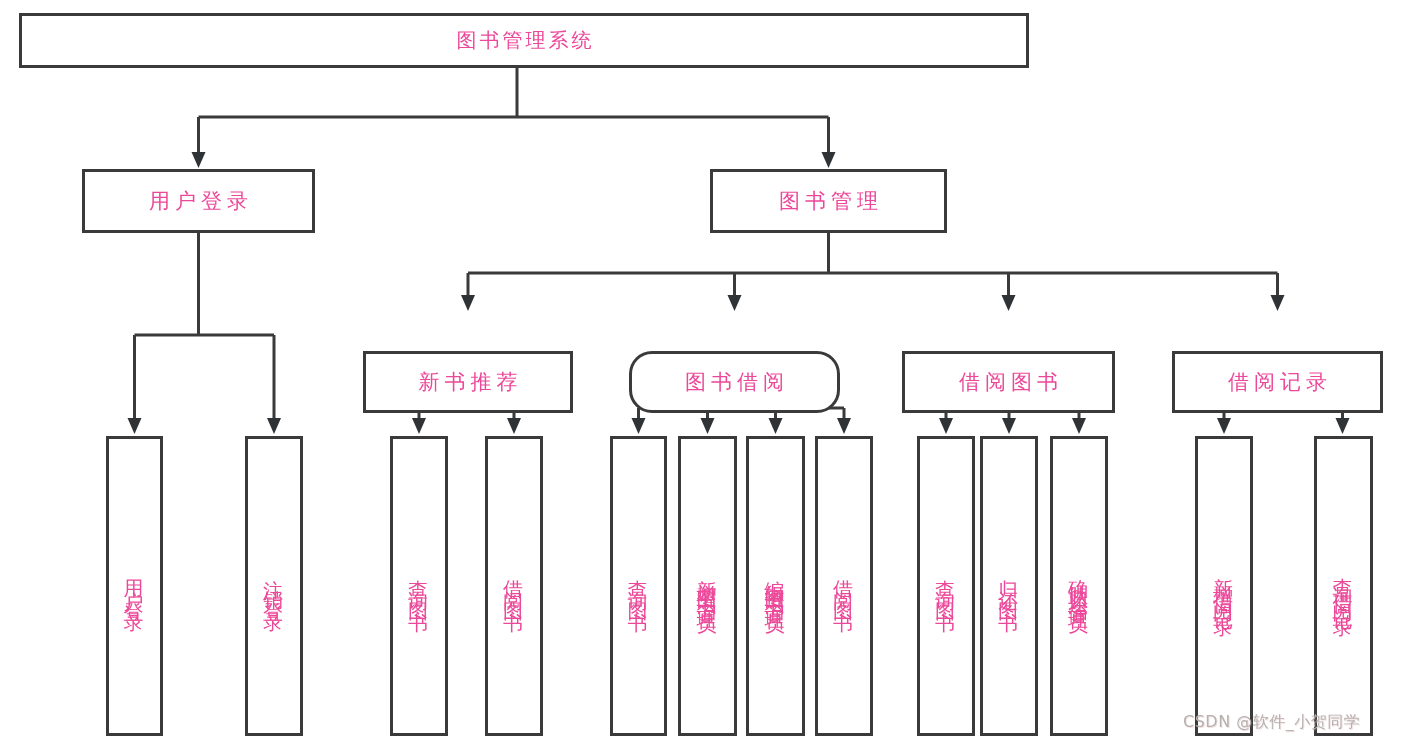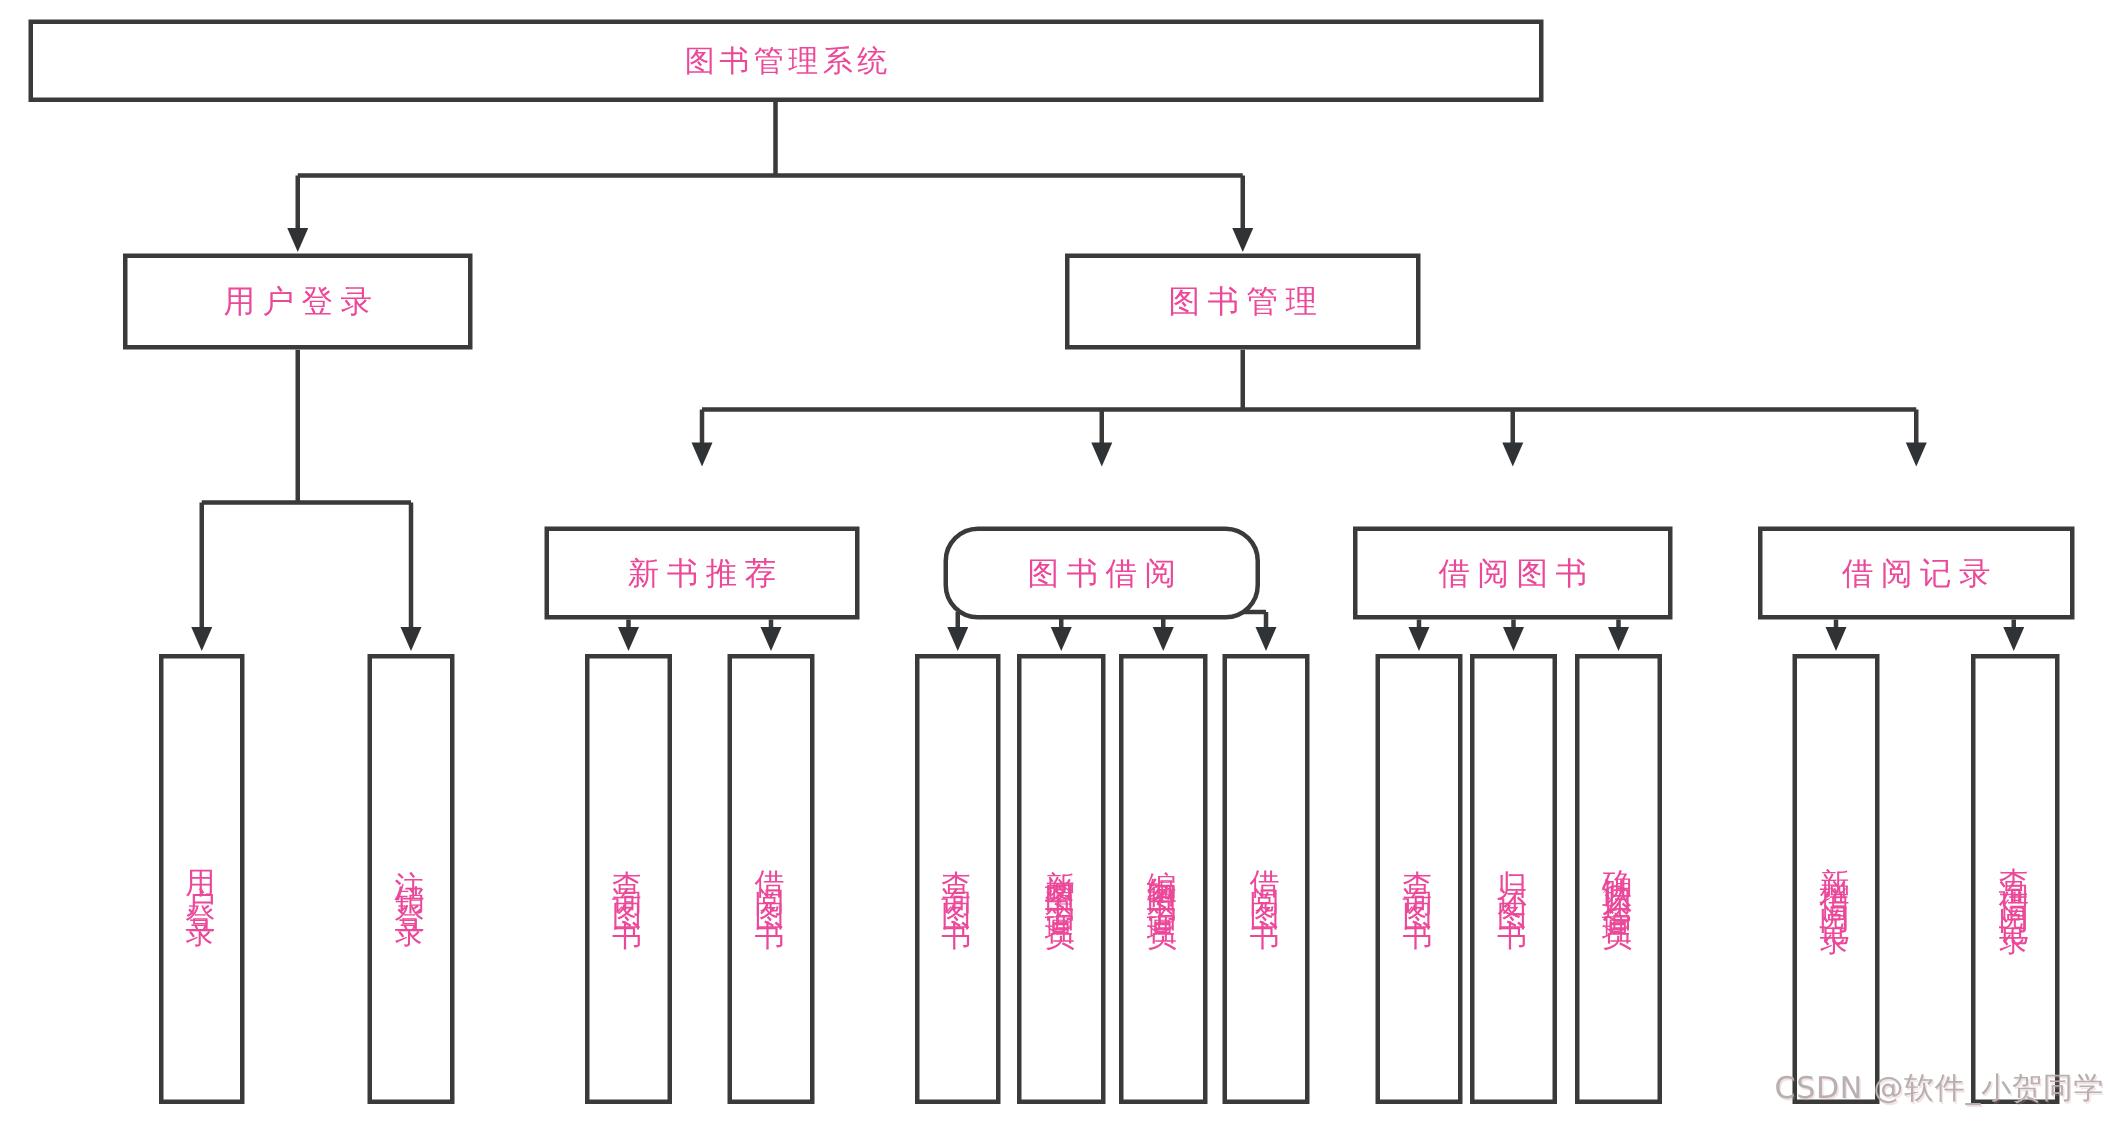--- a/index.html
+++ b/index.html
@@ -55,21 +55,21 @@
     letter-spacing: 11px;
     text-indent: 0;
   }
   .box.leaf.mid   { letter-spacing: 8px; }
   .box.leaf.tight { letter-spacing: 5px; }
   #watermark {
     position: absolute;
     left: 1183px;
     top: 712px;
     z-index: 10;
-    font-size: 20px;
+    font-size: 16px;
     letter-spacing: 0.5px;
     color: #b6b0b0;
     text-shadow: 1px 1px 0 rgba(214, 140, 140, 0.25);
     white-space: nowrap;
   }
 </style>
 </head>
 <body>
 
 <div id="canvas">

